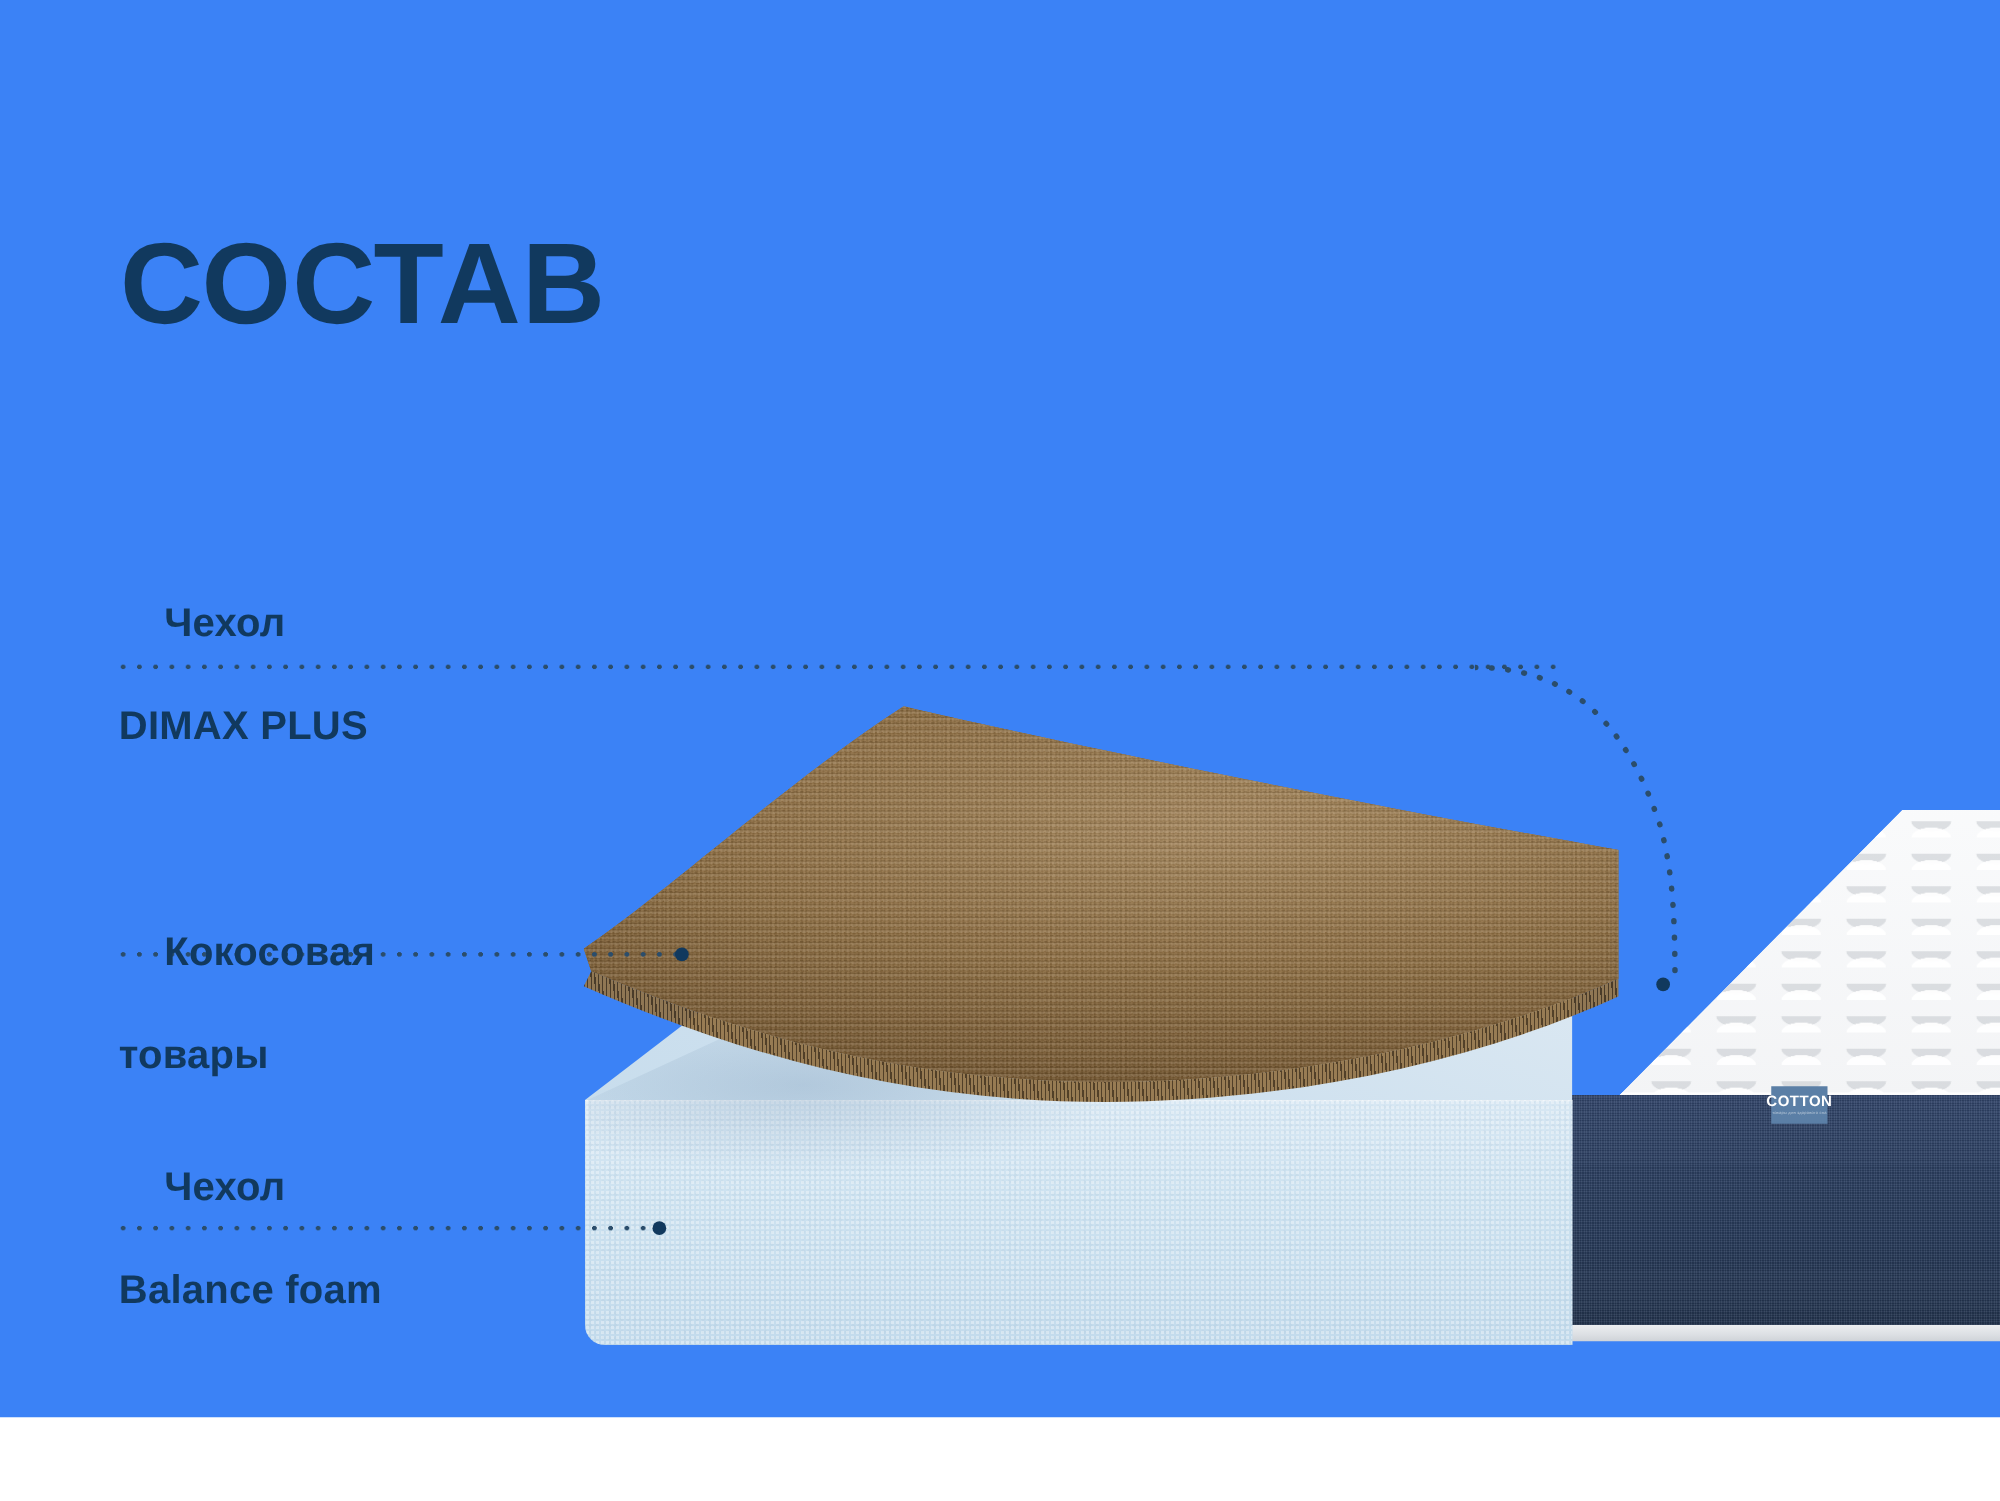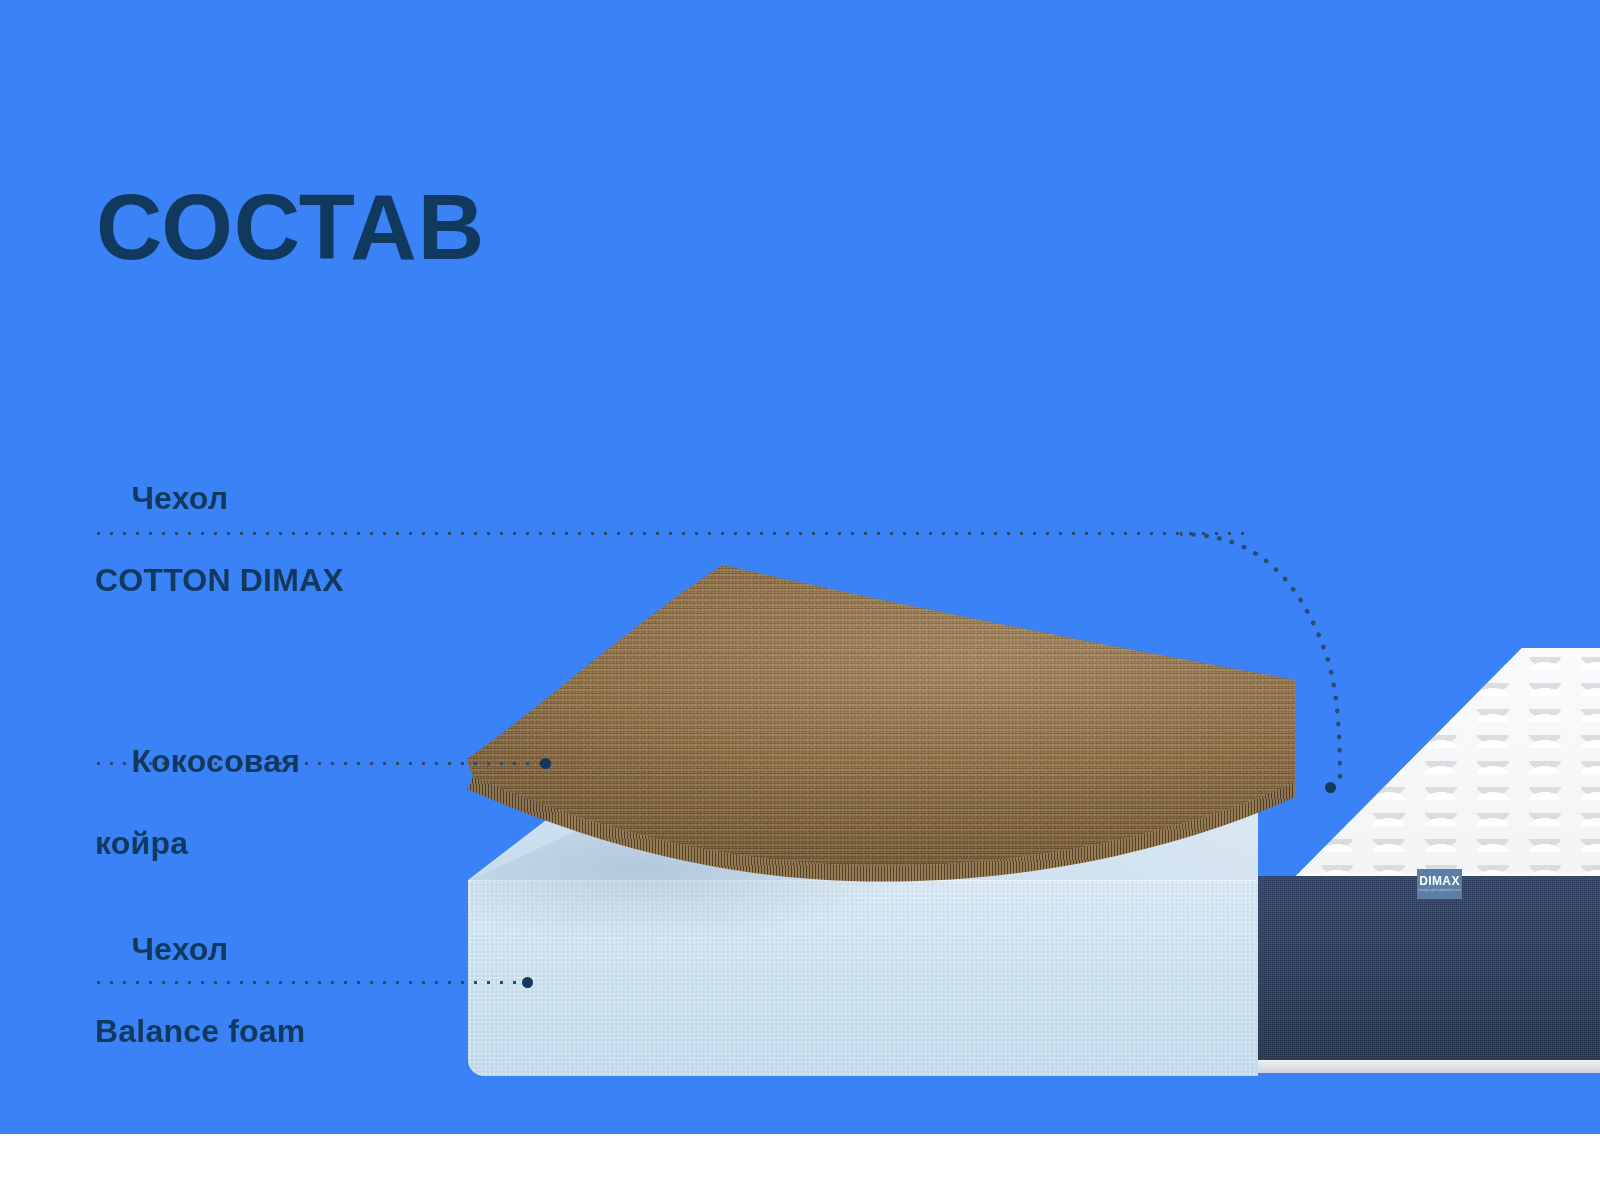--- a/index.html
+++ b/index.html
@@ -284,43 +284,43 @@
       </div>
     </div>
 
     <div class="coir-shadow"></div>
 
     <div class="coir"></div>
     <div class="coir-fringe"></div>
   </div>
 
   <div class="dimax-tag">
-    <div class="dimax-name">DIMAX</div>
+    <div class="dimax-name">COTTON</div>
     <div class="dimax-sub">товары для здорового сна</div>
   </div>
 
   <div class="leader" id="leader-cover"></div>
   <svg id="leader-cover-curve" viewBox="0 0 220 300">
     <path d="M 0 34 C 70 34, 118 70, 148 160 C 158 196, 160 230, 160 288" fill="none" stroke="#2b4d6b" stroke-width="4.4" stroke-linecap="round" stroke-dasharray="0.6 12.5"></path>
   </svg>
   <div class="leader" id="leader-coir"></div>
   <div class="leader" id="leader-foam"></div>
 
   <div class="end-dot" id="dot-cover"></div>
   <div class="end-dot" id="dot-coir"></div>
   <div class="end-dot" id="dot-foam"></div>
 
   <div class="callout" id="callout-cover">
     <span>Чехол</span>
-    <span class="l2">COTTON DIMAX</span>
+    <span class="l2">DIMAX PLUS</span>
   </div>
 
   <div class="callout" id="callout-coir">
     <span>Кокосовая</span>
-    <span class="l2">койра</span>
+    <span class="l2">товары</span>
   </div>
 
   <div class="callout" id="callout-foam">
     <span>Чехол</span>
     <span class="l2">Balance foam</span>
   </div>
 
 </div>
 
 </body></html>

